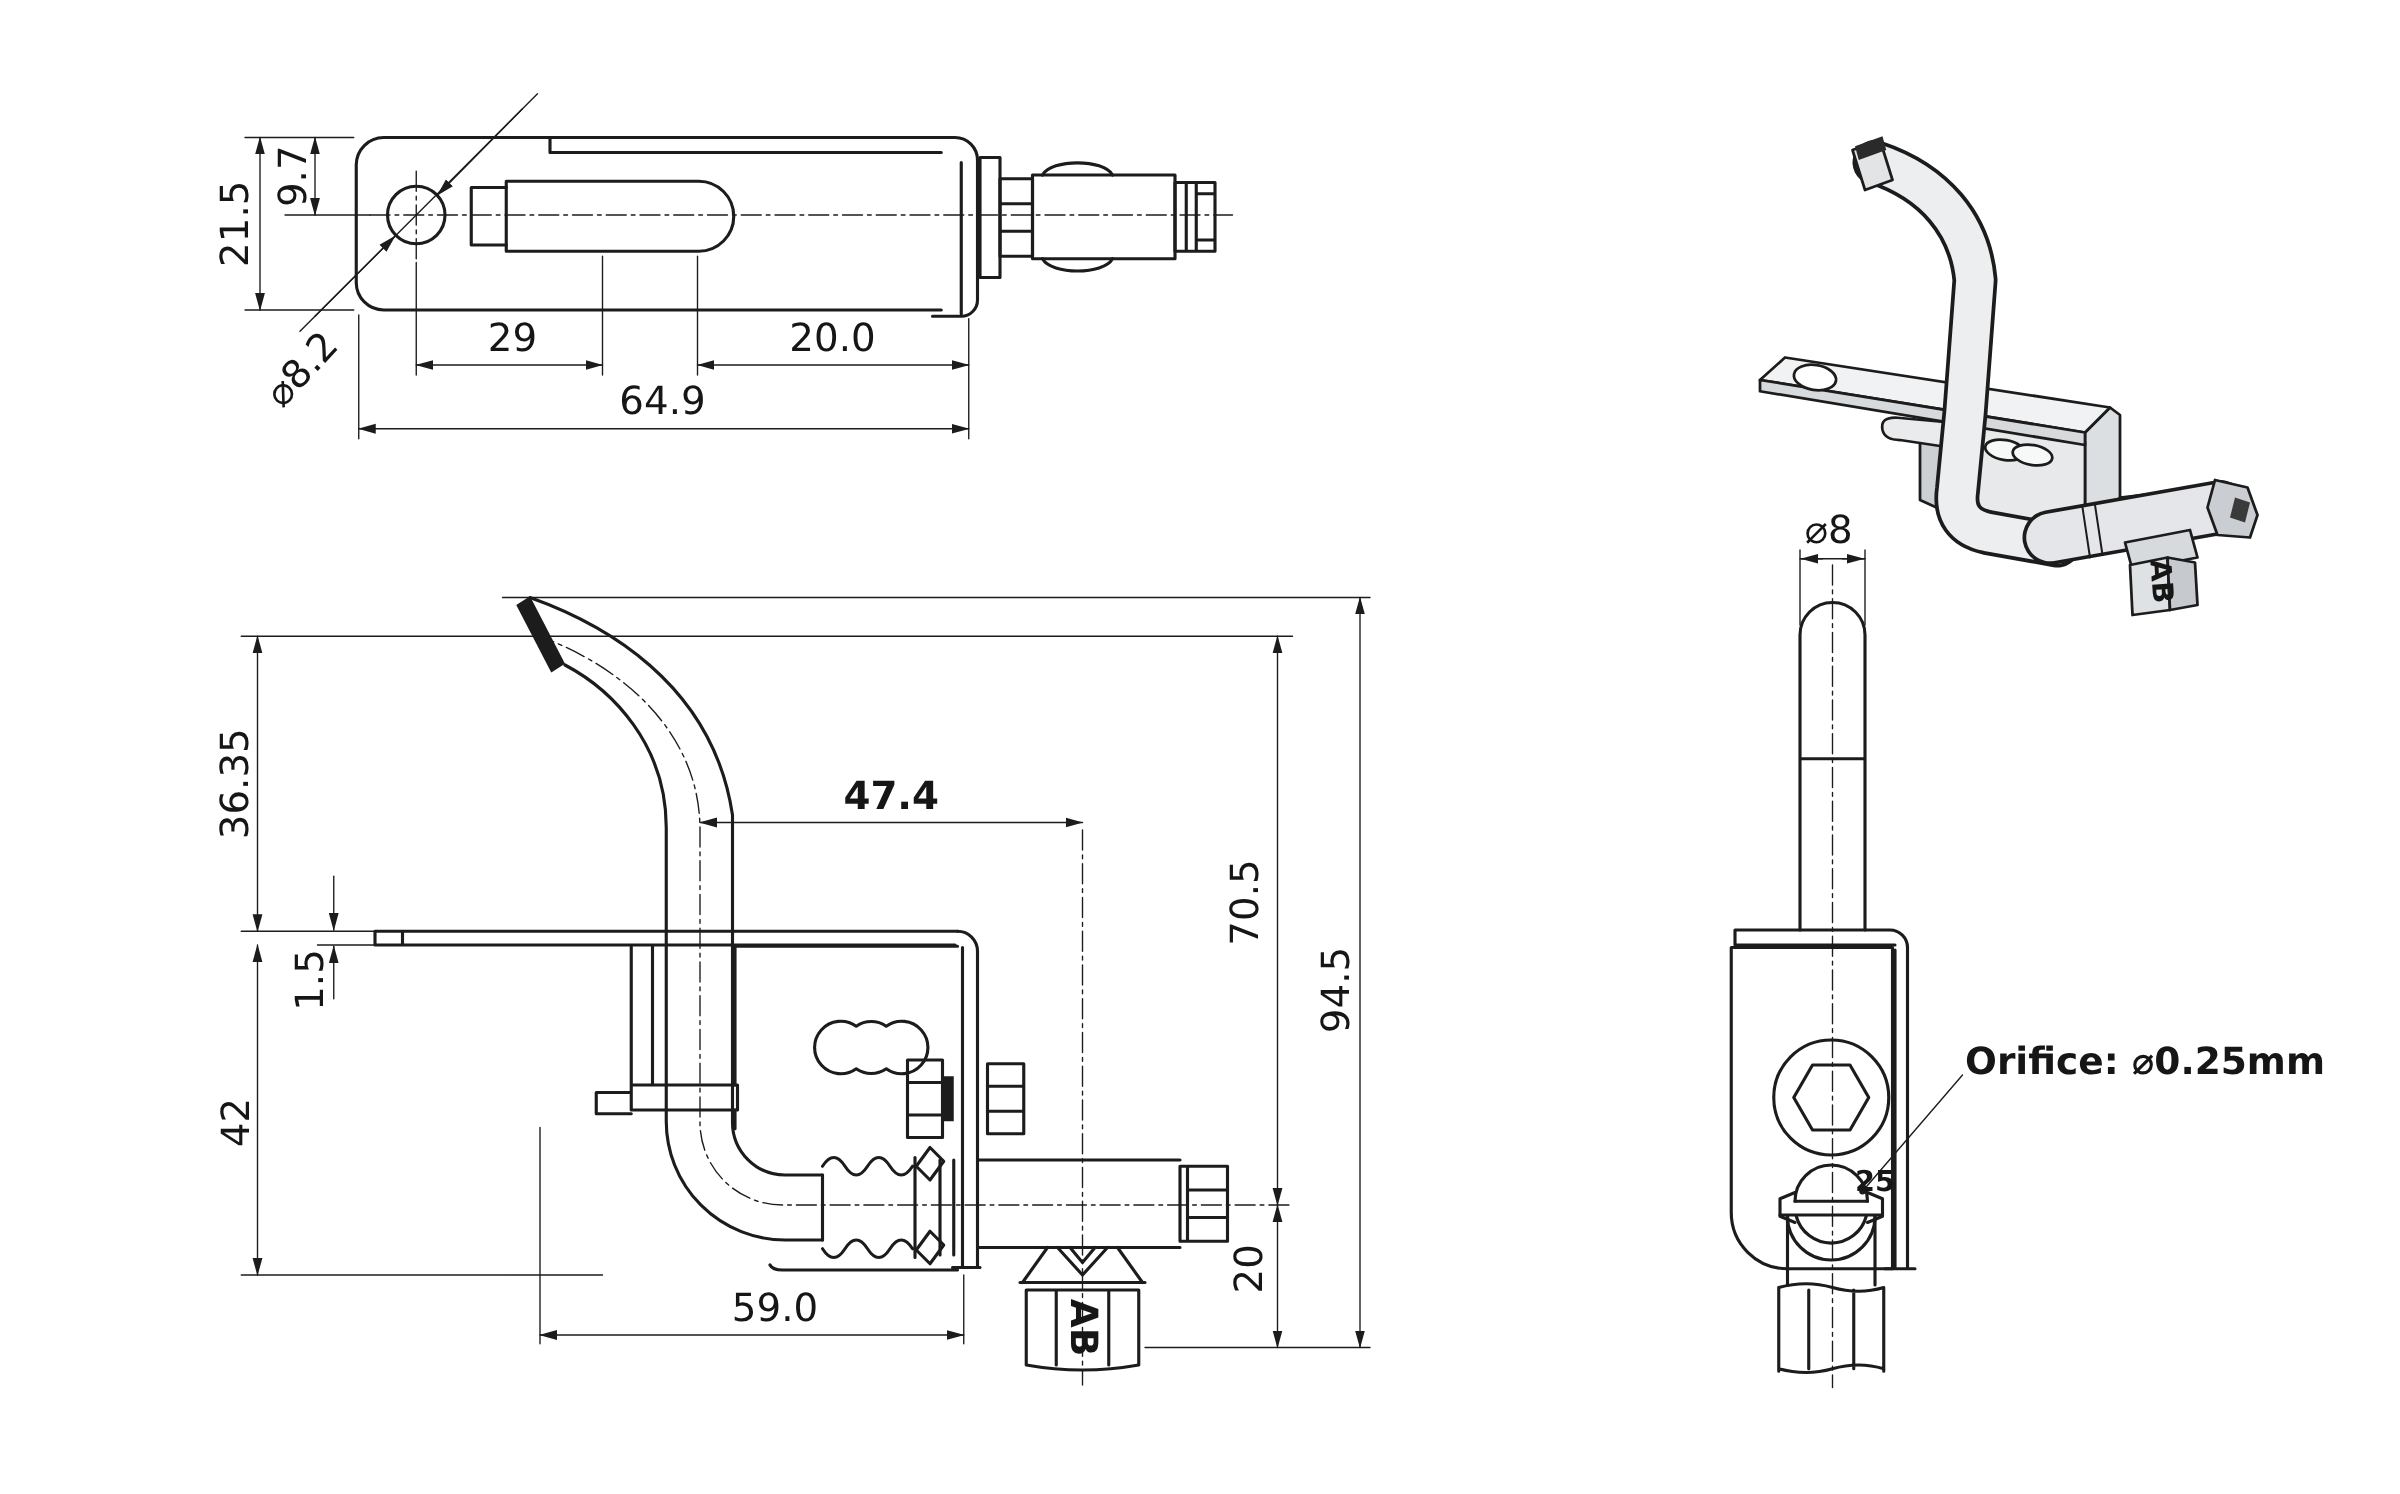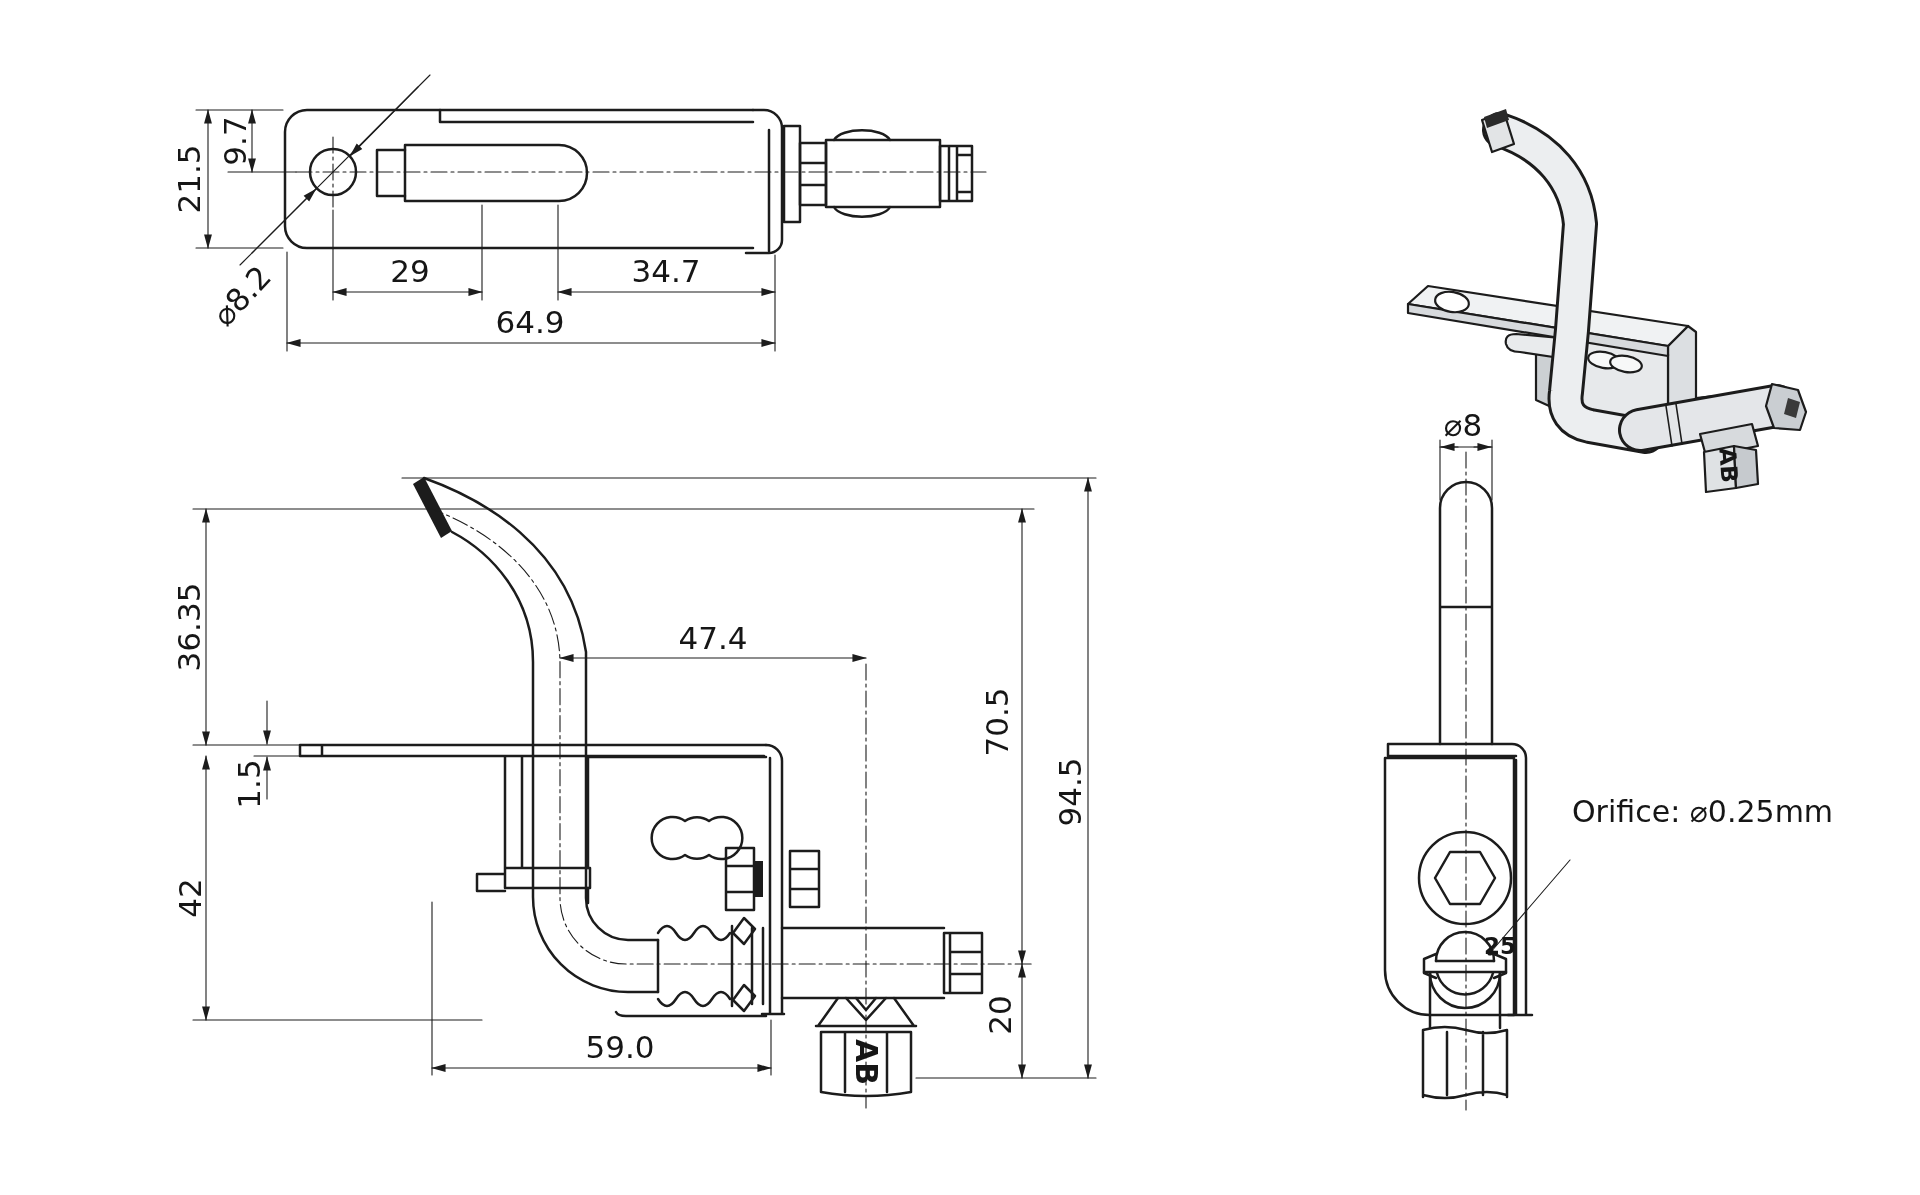--- a/index.html
+++ b/index.html
@@ -185,32 +185,32 @@
     <path fill="#d7dadd" d="M1700,434 L1752,424 L1758,446 L1706,456 Z"></path>
     <path fill="#dfe2e4" d="M1704,452 L1734,446 L1736,488 L1706,492 Z"></path>
     <path fill="#c6cace" d="M1734,446 L1756,450 L1758,484 L1736,488 Z"></path>
   </g>
 </svg>
 
 <div class="lbl r90" style="left:189px;  top:179px;">21.5</div>
 <div class="lbl r90" style="left:235px;  top:141px;">9.7</div>
 <div class="lbl r47" style="left:242px;  top:296px;">⌀8.2</div>
 <div class="lbl" style="left:410px;  top:271px;text-align:right;">29</div>
-<div class="lbl" style="left:666px;  top:271px;">34.7</div>
+<div class="lbl" style="left:666px;  top:271px;">20.0</div>
 <div class="lbl" style="left:530px;  top:322px;">64.9</div>
 
 <div class="lbl r90" style="left:189px;  top:627px;">36.35</div>
 <div class="lbl r90" style="left:249px;  top:784px;">1.5</div>
 <div class="lbl r90" style="left:190px;  top:898px;">42</div>
-<div class="lbl" style="left:713px;  top:638px;">47.4</div>
+<div class="lbl" style="left:713px;  top:638px;font-weight:bold;">47.4</div>
 <div class="lbl r90" style="left:997px;  top:722px;">70.5</div>
 <div class="lbl r90" style="left:1070px; top:792px;">94.5</div>
 <div class="lbl" style="left:620px;  top:1047px;">59.0</div>
 <div class="lbl r90" style="left:1000px; top:1015px;">20</div>
 <div class="lbl r90cw bold s30" style="left:866px; top:1062px;">AB</div>
 
 <div class="lbl" style="left:1463px; top:425px;">⌀8</div>
 <div class="lbl bold s23" style="left:1464px; top:946px;margin-left:36px;">25</div>
-<div class="lbl note s30" style="left:1572px; top:812px;">Orifice: ⌀0.25mm</div>
+<div class="lbl note s30" style="left:1572px; top:850px;font-weight:bold;">Orifice: ⌀0.25mm</div>
 
 <div class="lbl riso bold s23" style="left:1728px; top:465px;">AB</div>
 
 </div>
 
 </body></html>

